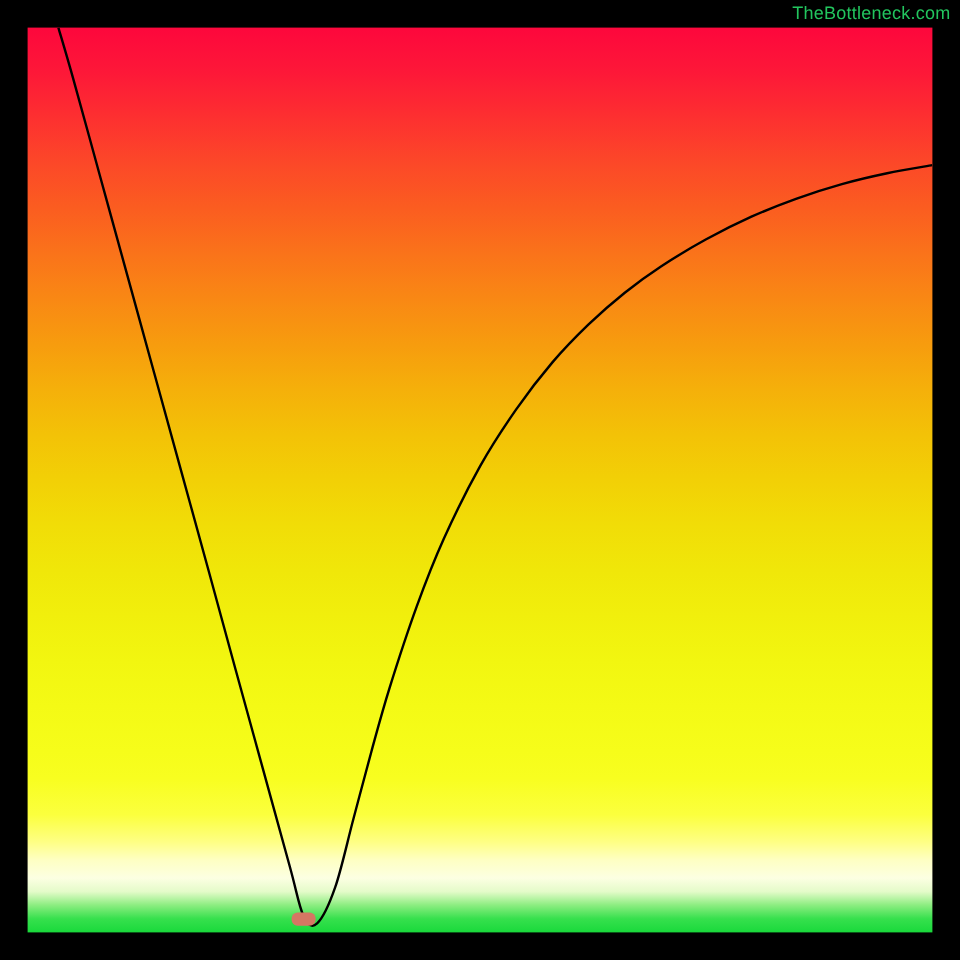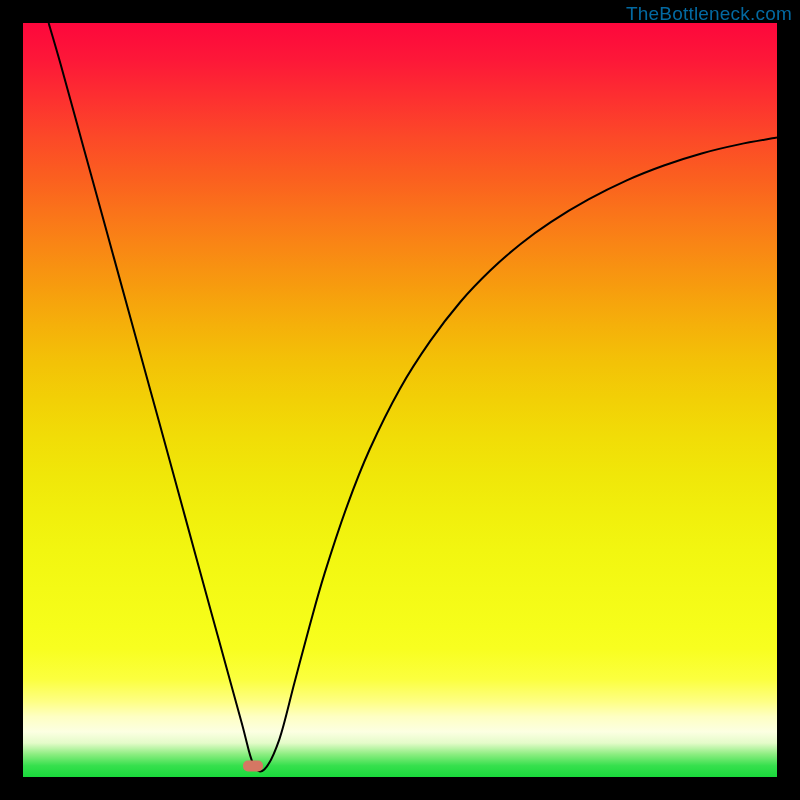--- a/index.html
+++ b/index.html
@@ -36,22 +36,22 @@
       #e4fbc9 95.5%,
       #8bed80 97%,
       #36e04d 98.5%,
       #19d93b 100%
     );
   }
   .watermark {
     position: absolute;
     top: 3px;
     right: 8px;
-    color: #0369a1;
-    font-size: 19px;
+    color: #22c55e;
+    font-size: 15px;
     letter-spacing: 0.2px;
   }
   .chart-svg {
     position: absolute;
     left: 23px;
     top: 23px;
     width: 754px;
     height: 754px;
   }
   .marker {

